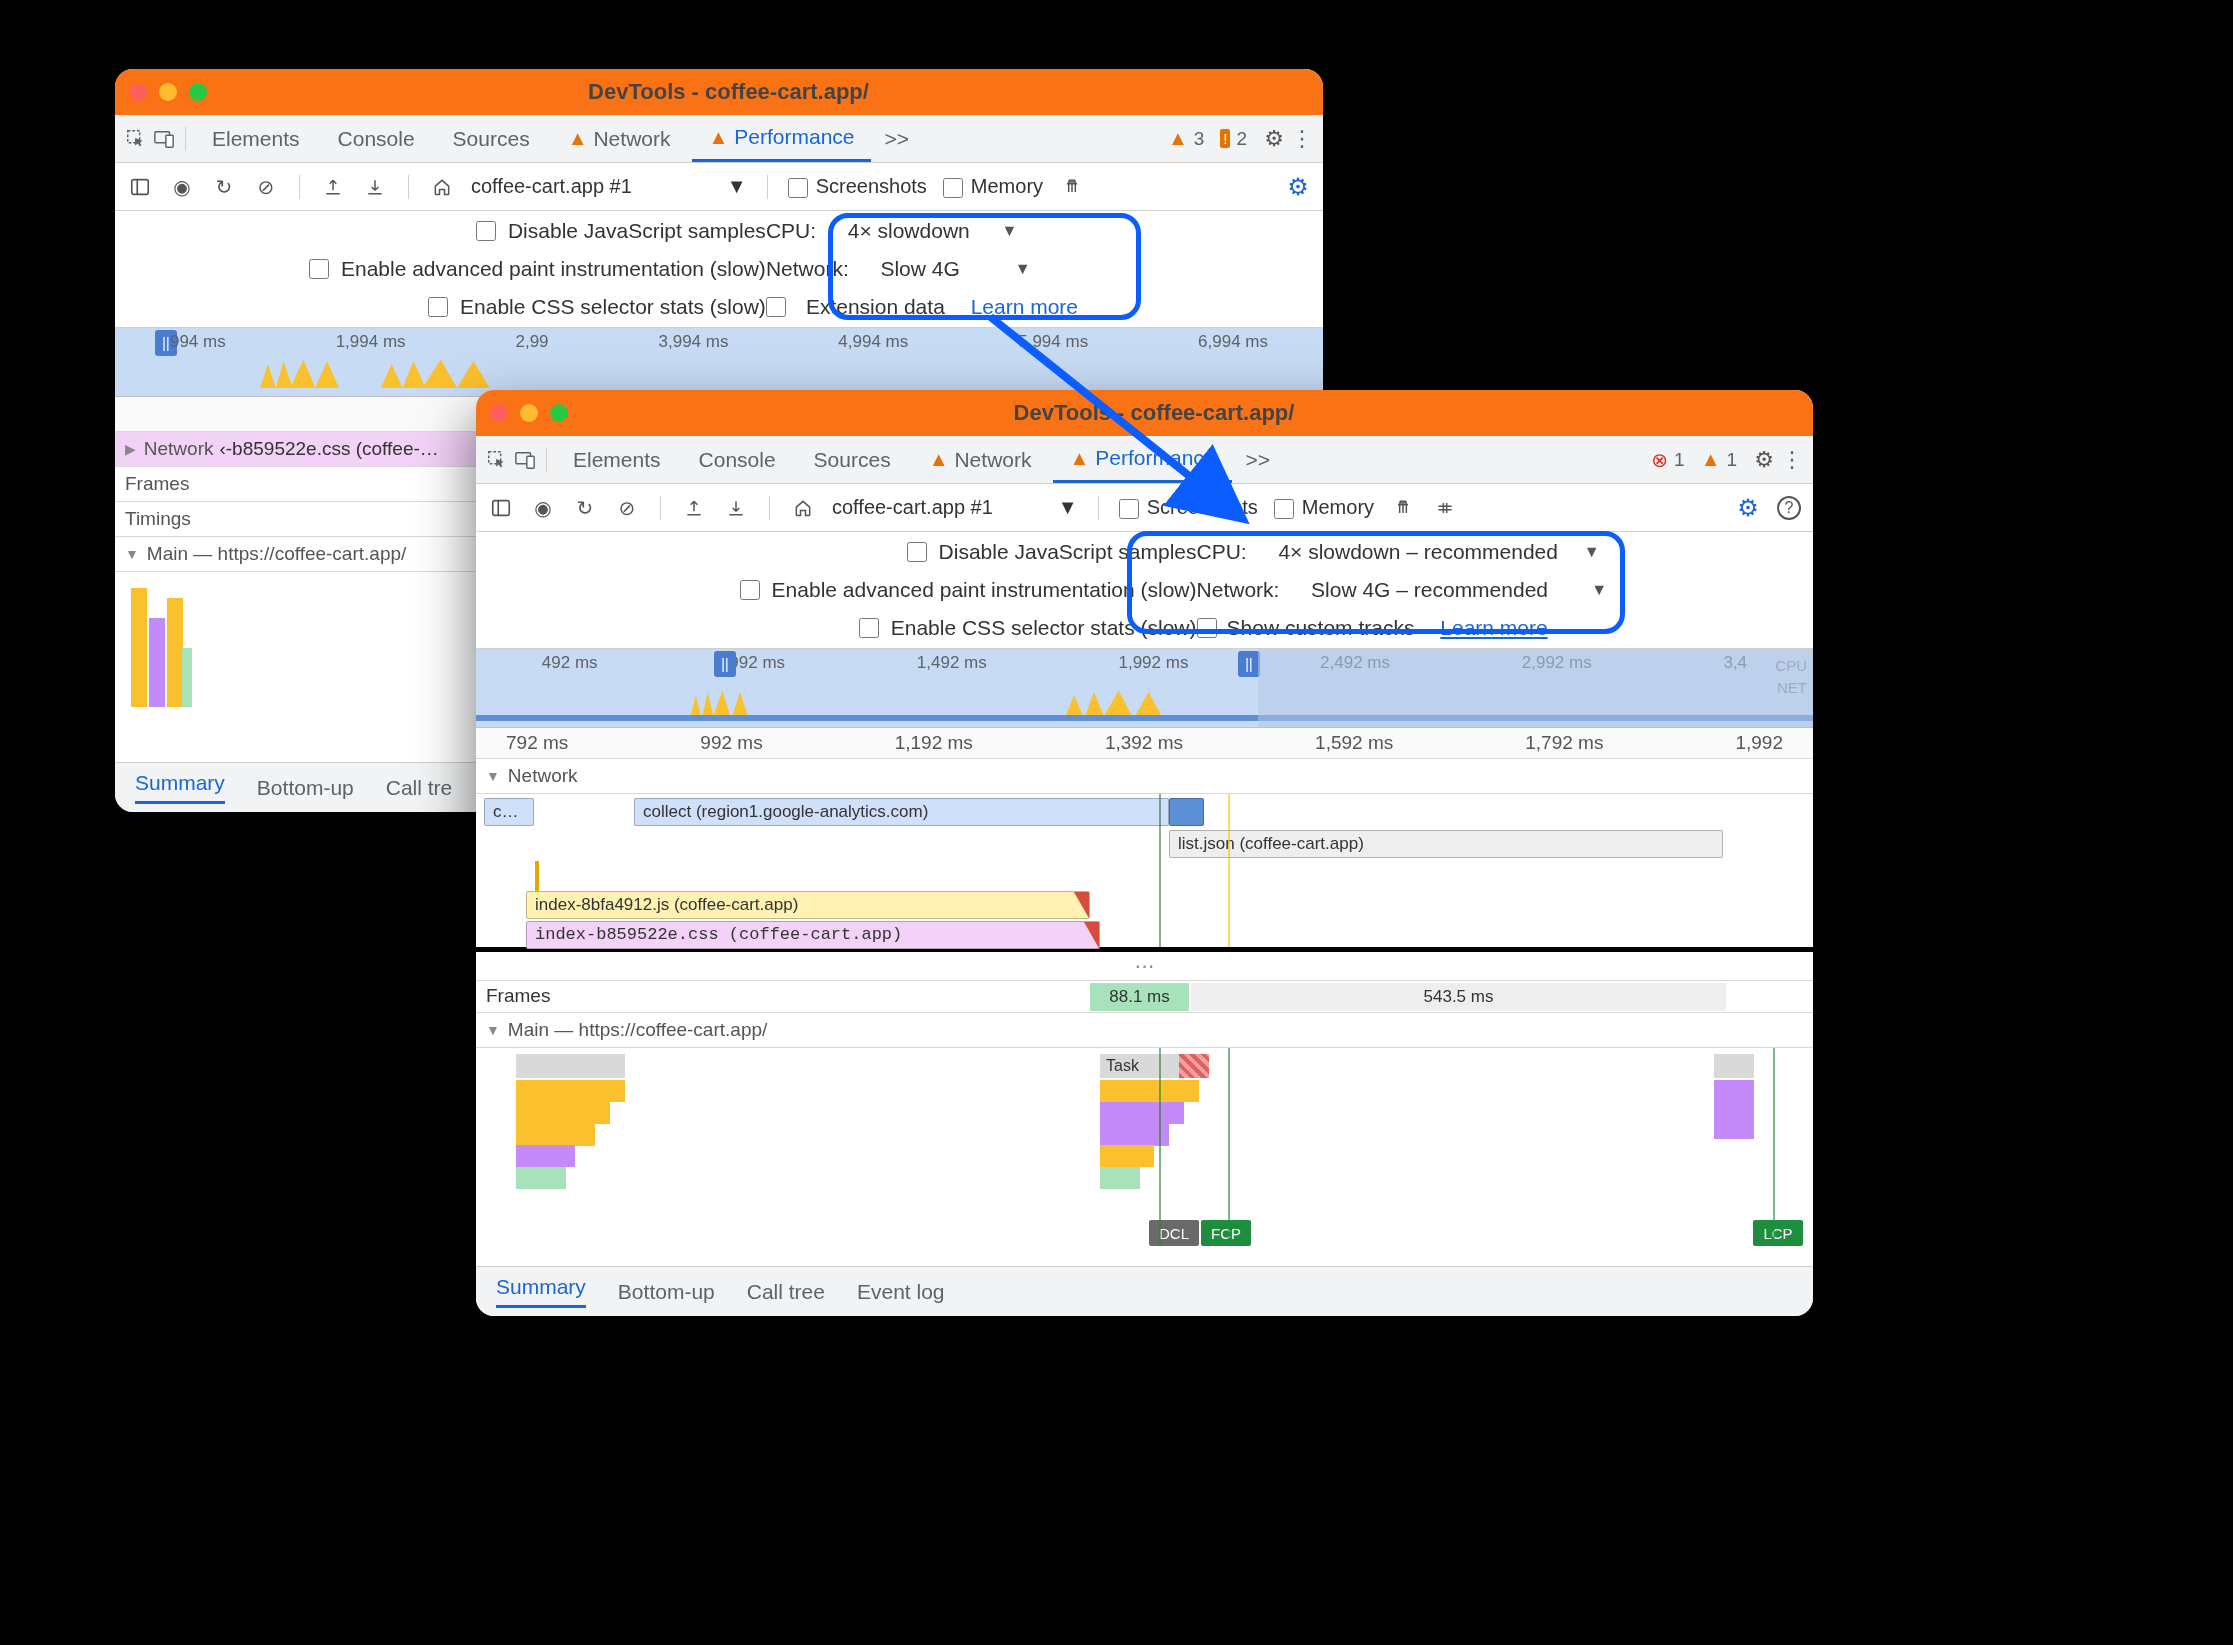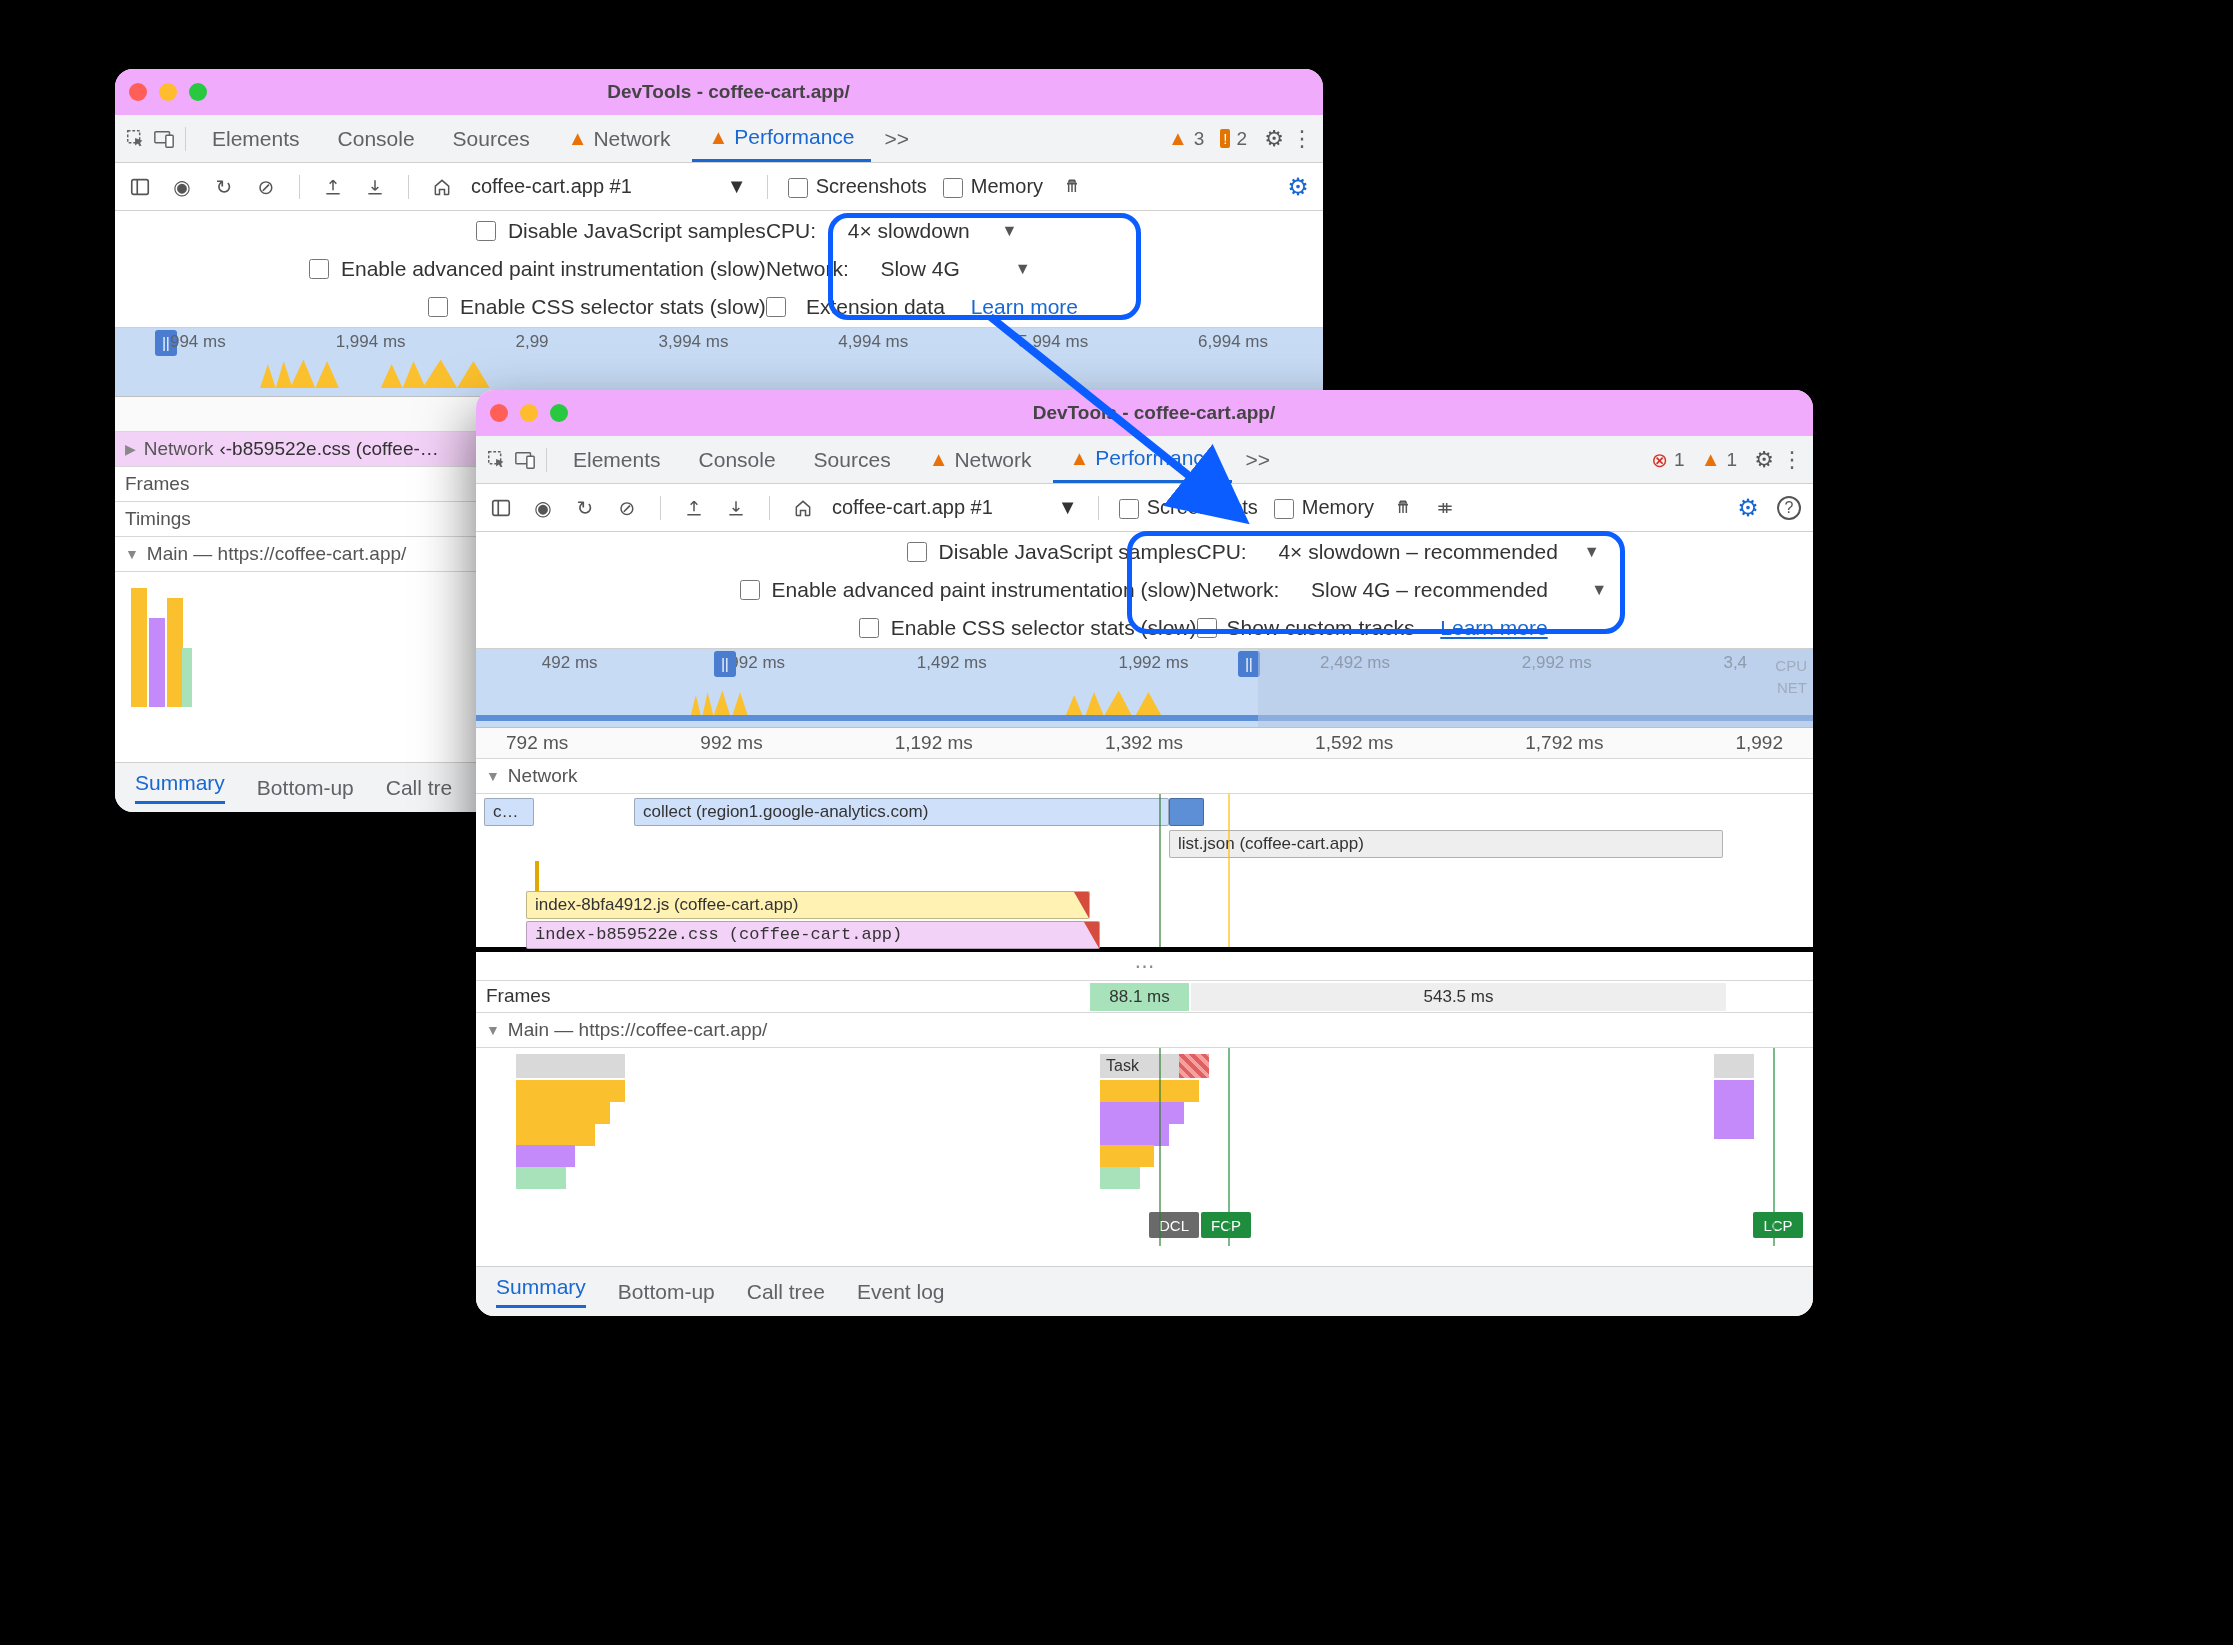--- a/index.html
+++ b/index.html
@@ -7,21 +7,21 @@
   .stage { position:relative; width:2233px; height:1645px; }
 
   .window {
     position:absolute; background:#fff; border-radius:18px; overflow:hidden;
     box-shadow:0 25px 59px rgba(0,0,0,0.55);
   }
   .win-a { left:115px; top:69px;  width:1208px; height:743px; }
   .win-b { left:476px; top:390px; width:1337px; height:926px; }
 
   
-  .titlebar { height:46px; display:flex; align-items:center; padding:0 14px; background:#f0abfc; font-size:19px; font-weight:600; color:#444; }
+  .titlebar { height:46px; display:flex; align-items:center; padding:0 14px; background:#f97316; font-size:22px; font-weight:600; color:#444; }
   .traffic { display:flex; gap:12px; align-items:center; }
   .dot { width:18px; height:18px; border-radius:50%; }
   .dot.r{background:#ff5f57;} .dot.y{background:#febc2e;} .dot.g{background:#28c840;}
   .titletext { flex:1; text-align:center; padding-right:59px;}
 
   
   .tabbar { height:48px; background:#f1f3f4; border-bottom:1px solid #d0d0d0; display:flex; align-items:center; padding:0 10px; gap:6px; font-size:21px; }
   .tabbar .tab { padding:10px 16px; color:#5f6368; cursor:default; display:flex; align-items:center; gap:6px; }
   .tabbar .tab.active { color:#1967d2; border-bottom:3px solid #1967d2; font-weight:500;}
   .tabbar .spacer { flex:1; }
@@ -75,21 +75,21 @@
   .netblock { position:absolute; height:28px; border:1px solid rgba(0,0,0,0.25); font-size:17px; padding:3px 8px; white-space:nowrap; overflow:hidden; text-overflow:ellipsis; border-radius:2px;}
   .nb-blue { background:#cfe0fb; }
   .nb-blue-solid { background:#5c8fd6;}
   .nb-yellow { background:#fff2b3;}
   .nb-purple { background:#f3d2f7;font-family:Liberation Mono, monospace;}
   .nb-gray { background:#eee;}
   .nb-red-notch { position:absolute; right:-1px; top:0; width:16px; height:28px; background:#d54c3e; clip-path:polygon(0 0,100% 0,100% 100%);}
   
   .framebar { position:absolute; height:28px; background:#a7e2bb; font-size:17px; color:#333; display:flex; align-items:center; justify-content:center;}
   
-  .marker { position:absolute; bottom:8px; width:50px; height:26px; background:#6a6a6a; color:#fff; font-size:15px; display:flex; align-items:center; justify-content:center; border-radius:2px;}
+  .marker { position:absolute; bottom:0; width:50px; height:26px; background:#6a6a6a; color:#fff; font-size:15px; display:flex; align-items:center; justify-content:center; border-radius:2px;}
   .marker.green { background:#1e8e3e;}
 
   .vline { position:absolute; top:0; bottom:0; width:2px; background:#2e7d32; opacity:0.6;}
 
   
   .bottomtabs { position:absolute; bottom:0; left:0; right:0; height:50px; background:#f1f3f4; border-top:1px solid #d0d0d0; display:flex; align-items:center; gap:32px; padding:0 20px; font-size:21px; color:#5f6368;}
   .bottomtabs .bt.active { color:#1967d2; border-bottom:3px solid #1967d2; padding-bottom:6px;}
   
   .flame-mini { position:absolute; bottom:14px; left:16px; width:69px; height:119px;}
   .flame-mini .bar{ position:absolute; bottom:0; width:18px;}

